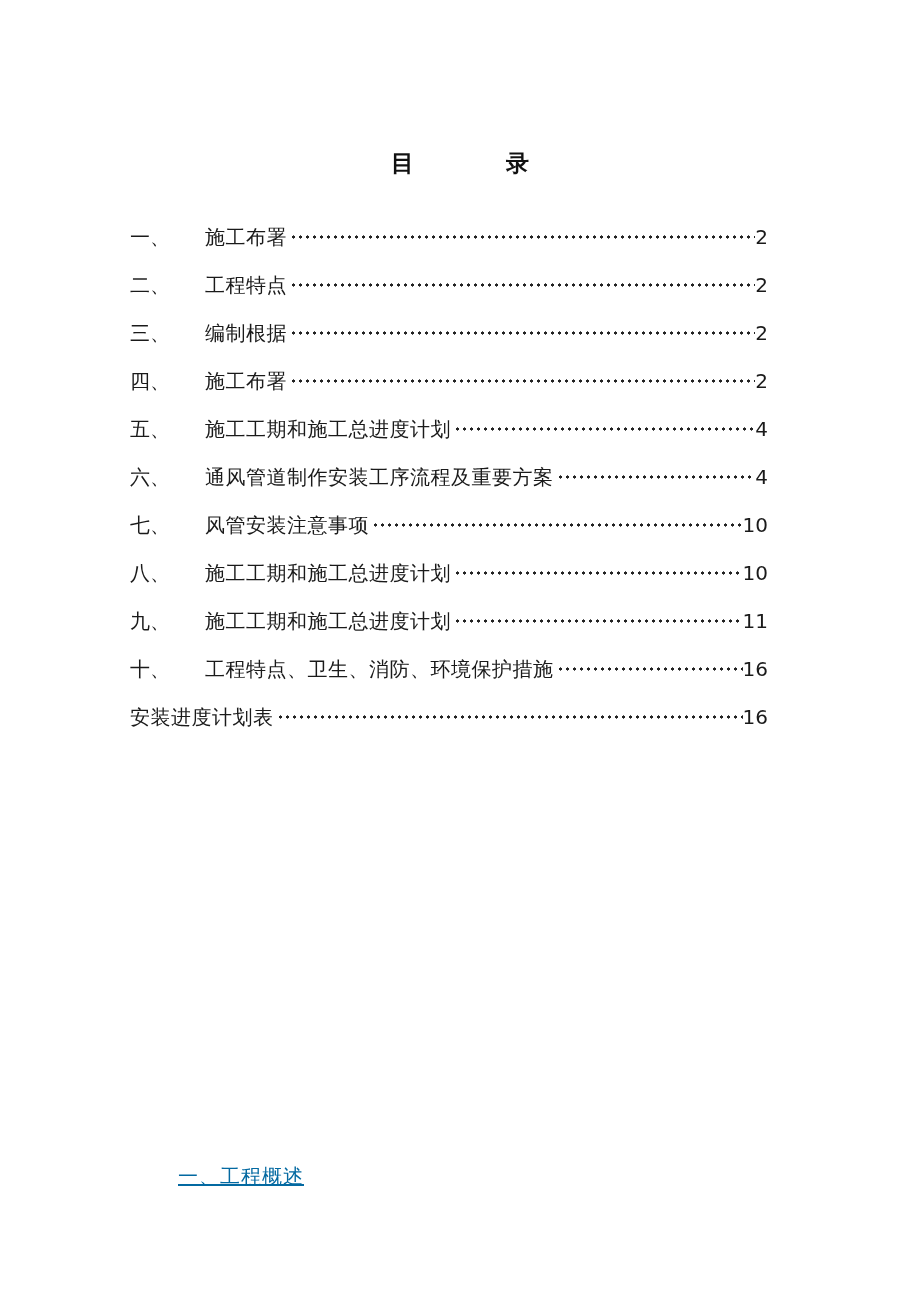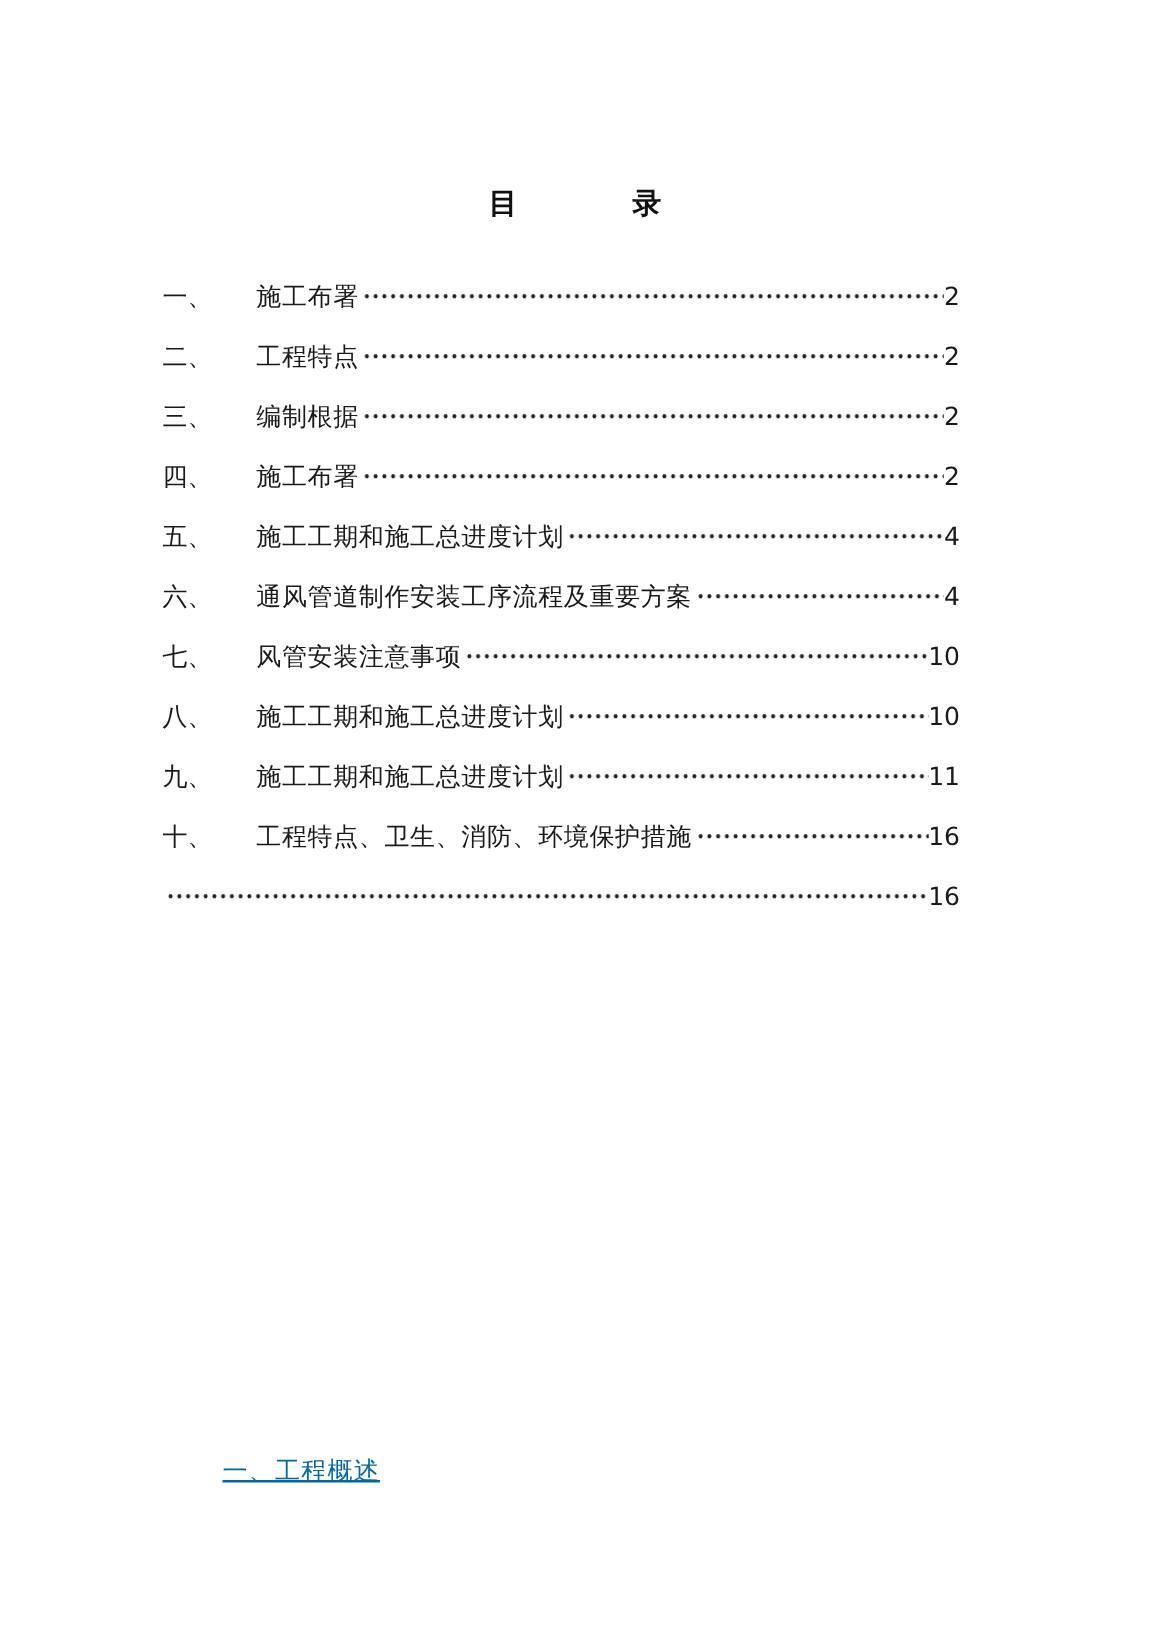--- a/index.html
+++ b/index.html
@@ -138,19 +138,20 @@
   </div>
 
   <div class="toc-row">
     <span class="toc-num">十、</span>
     <span class="toc-label">工程特点、卫生、消防、环境保护措施</span>
     <span class="toc-leader"></span>
     <span class="toc-page">16</span>
   </div>
 
   <div class="toc-row">
+    <span class="toc-label">安装进度计划表</span>
     <span class="toc-leader"></span>
     <span class="toc-page">16</span>
   </div>
 </div>
 
   <div class="section-heading">一、工程概述</div>
 </div>
 
 </body></html>

